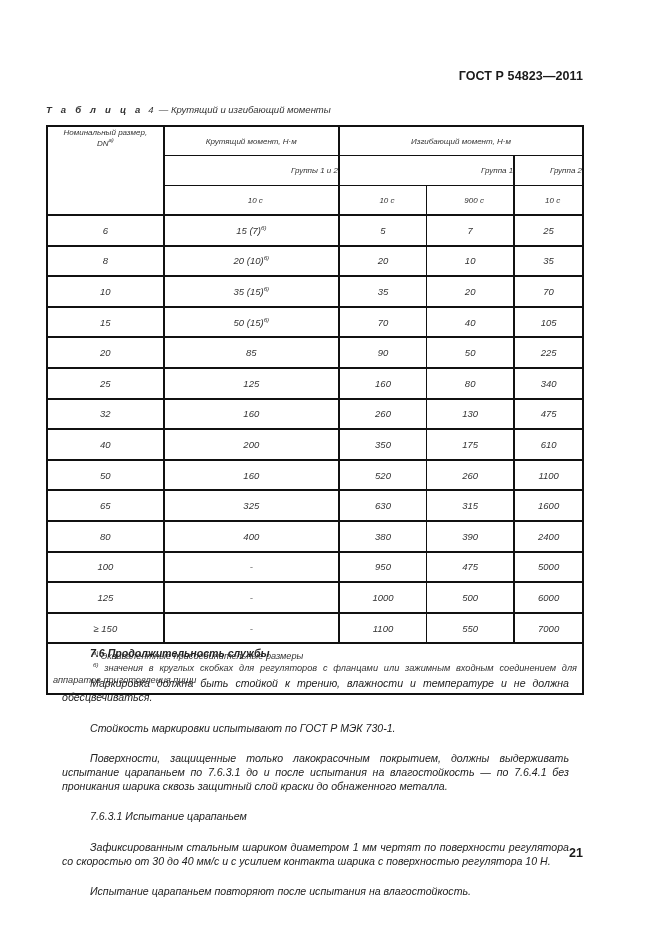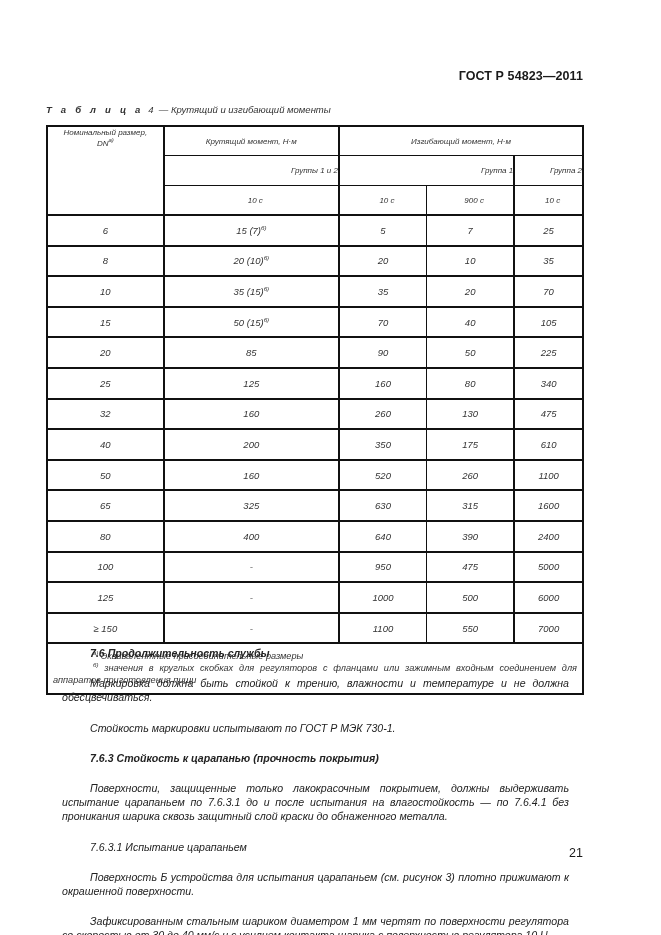--- a/index.html
+++ b/index.html
@@ -45,21 +45,21 @@
     .indent { padding-left: 40px; }
     .body-text {
       position: absolute; left: 46px; width: 539px; top: 630px;
       font-size: 10.6px; font-style: italic; color: #222; line-height: 14.2px;
     }
     .body-text p { margin: 16px; text-align: justify; text-indent: 28px; }
     .body-text .h { font-weight: bold; font-style: italic; text-indent: 28px; }
     .body-text .h-main { margin-bottom: 5px; }
     .page-num {
       position: absolute; top: 846px; right: 78px;
-      font-size: 12.5px; font-weight: normal;
+      font-size: 12.5px; font-weight: bold;
     }
   </style>
 </head>
 <body>
 
 <div class="doc-code">ГОСТ Р 54823—2011</div>
 
 <div class="table-caption">
   <span class="spaced">Т а б л и ц а</span>
   <span>4</span>
@@ -161,21 +161,21 @@
   <tr class="data thick-top">
     <td class="thick-left thick-right">65</td>
     <td class="thick-right"><span>325</span><sup></sup></td>
     <td>630</td>
     <td class="thick-right">315</td>
     <td class="thick-right">1600</td>
   </tr>
   <tr class="data thick-top">
     <td class="thick-left thick-right">80</td>
     <td class="thick-right"><span>400</span><sup></sup></td>
-    <td>640</td>
+    <td>380</td>
     <td class="thick-right">390</td>
     <td class="thick-right">2400</td>
   </tr>
   <tr class="data thick-top">
     <td class="thick-left thick-right">100</td>
     <td class="thick-right"><span>-</span><sup></sup></td>
     <td>950</td>
     <td class="thick-right">475</td>
     <td class="thick-right">5000</td>
   </tr>
@@ -200,20 +200,19 @@
       <span class="note-line" style="text-indent:40px; text-align:justify;"><sup>б)</sup><span> значения в круглых скобках для регуляторов с фланцами или зажимным входным соединением для аппаратов приготовления пищи</span></span>
     </td>
   </tr>
 </tbody>
   </table>
 
 <div class="body-text">
   <p class="h h-main">7.6 Продолжительность службы</p>
   <p>Маркировка должна быть стойкой к трению, влажности и температуре и не должна обесцвечиваться.</p>
   <p>Стойкость маркировки испытывают по ГОСТ Р МЭК 730-1.</p>
-  <p class="h">7.6.3 Стойкость к царапанью (прочность покрытия)</p>
   <p>Поверхности, защищенные только лакокрасочным покрытием, должны выдерживать испытание царапаньем по 7.6.3.1 до и после испытания на влагостойкость — по 7.6.4.1 без проникания шарика сквозь защитный слой краски до обнаженного металла.</p>
   <p>7.6.3.1 Испытание царапаньем</p>
-  <p>Поверхность Б устройства для испытания царапаньем (см. рисунок 3) плотно прижимают к окрашенной поверхности.</p>
   <p>Зафиксированным стальным шариком диаметром 1 мм чертят по поверхности регулятора со скоростью от 30 до 40 мм/с и с усилием контакта шарика с поверхностью регулятора 10 Н.</p>
+  <p>Испытание царапаньем повторяют после испытания на влагостойкость.</p>
 </div>
 
 <div class="page-num">21</div>
 
 </body></html>

